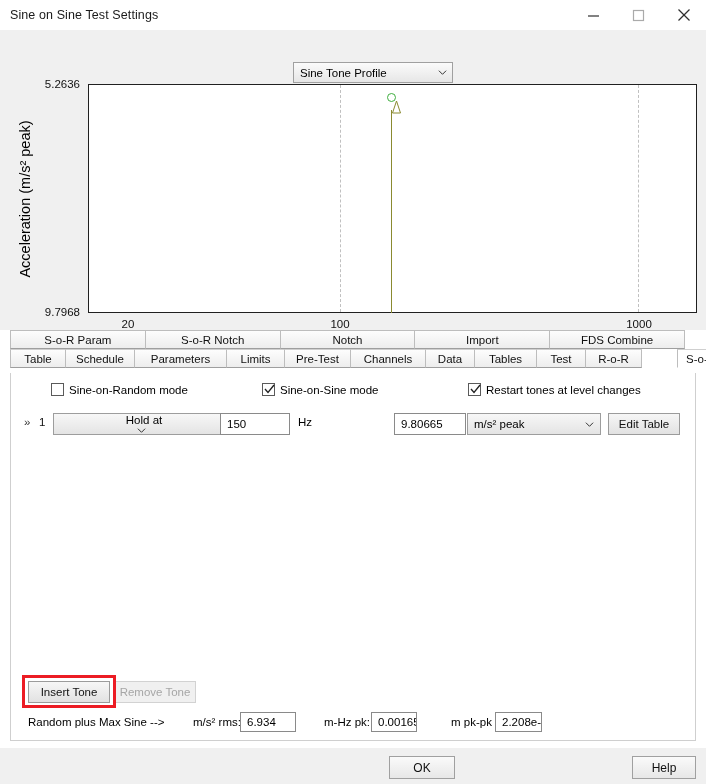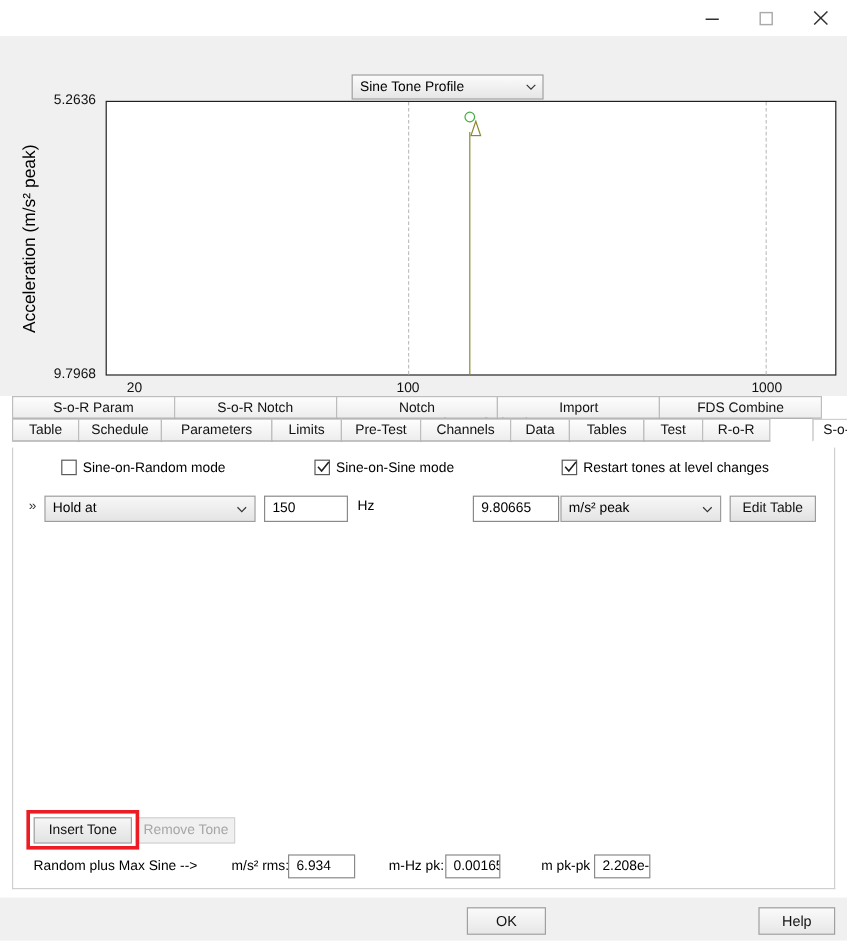--- a/index.html
+++ b/index.html
@@ -301,20 +301,21 @@
     display: flex; align-items: center; justify-content: center;
     font-size: 12px;
     color: #111;
   }
   .fbtn.focus { border: 2px solid #0078d7; }
 </style>
 </head>
 <body>
 
 <div class="titlebar">
+  <div class="titlebar-text">Sine on Sine Test Settings</div>
   <div class="win-buttons">
     <div class="win-btn">
       <svg width="13" height="13" viewBox="0 0 13 13">
           <line x1="1" y1="7" x2="12" y2="7" stroke="#303030" stroke-width="1.2"></line>
         </svg>
     </div>
     <div class="win-btn">
       <svg width="13" height="13" viewBox="0 0 13 13">
           <rect x="1.5" y="1.5" width="10" height="10" fill="none" stroke="#aaaaaa" stroke-width="1.2"></rect>
         </svg>
@@ -352,21 +353,21 @@
 
     <div class="tone-stem" style="left:302px; top:25px; height:203px;"></div>
     <div class="tone-tri" style="left:302px; top:15px;">
       <svg width="11" height="14" viewBox="0 0 11 14">
           <polygon points="5.5,1 9.5,13 1.5,13" fill="none" stroke="#8a8a30" stroke-width="1"></polygon>
         </svg>
     </div>
     <div class="tone-marker" style="left:298px; top:8px;"></div>
   </div>
 
-  <div class="xtick" style="left:92px; top:288px; width:40px;">20</div>
+  <div class="xtick" style="left:108px; top:288px; width:40px;">20</div>
   <div class="xtick" style="left:320px; top:288px; width:40px;">100</div>
   <div class="xtick" style="left:619px; top:288px; width:40px;">1000</div>
 
   <div class="xlabel">Frequency (Hz)</div>
 </div>
 
 <div class="tabs-area">
   <div class="tabrow tabrow1" id="tabrow1">
       <div class="tab">
         <span>S-o-R Param</span>
@@ -443,21 +444,21 @@
           </svg>
       </span>
       <span>Restart tones at level changes</span>
     </div>
   </div>
 
   <div class="tone-row">
     <div class="rowmark">»</div>
     <div class="rownum">1</div>
 
-    <div class="combo" style="left:26px; width:176px;">
+    <div class="combo" style="left:42px; width:176px;flex-direction:column;">
       <div class="cb-text">Hold at</div>
       <div class="cb-arrow">
         <svg class="chev" viewBox="0 0 10 10">
             <polyline points="1,3 5,7 9,3" fill="none" stroke="#333" stroke-width="1.1"></polyline>
           </svg>
       </div>
     </div>
 
     <div class="textbox" style="left:209px; width:70px;">
       <span>150</span>

